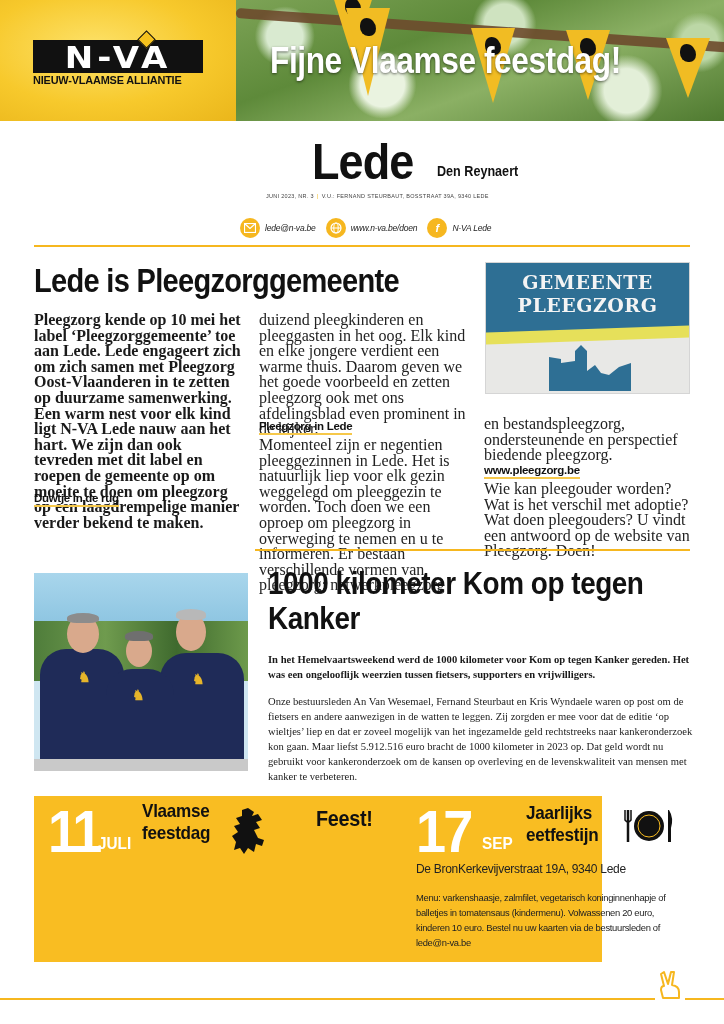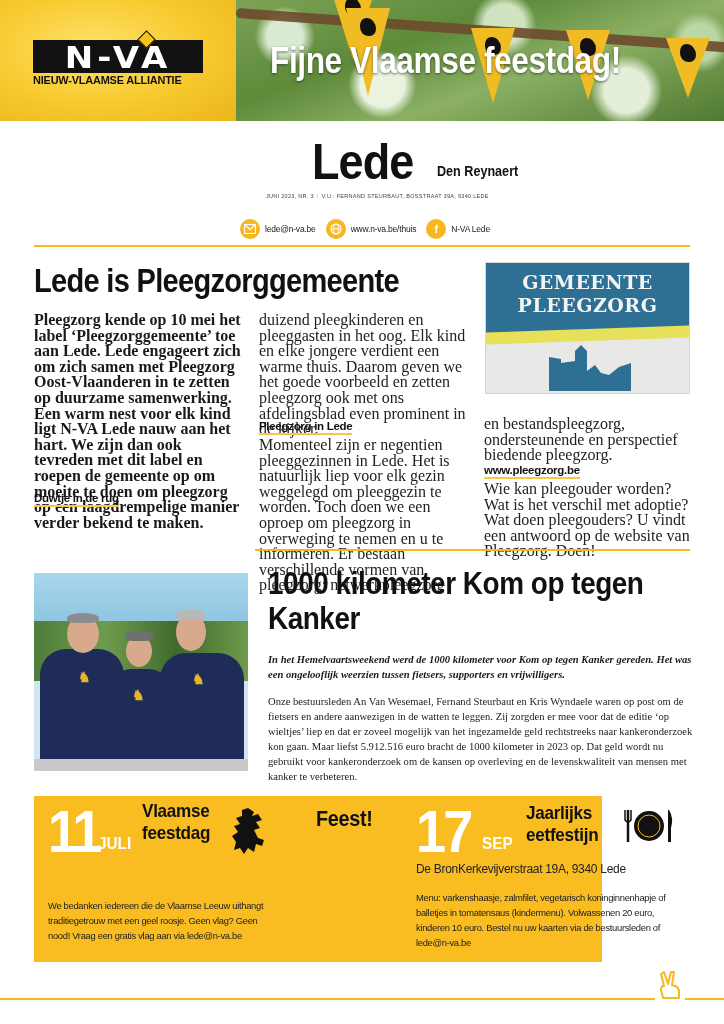--- a/index.html
+++ b/index.html
@@ -29,21 +29,21 @@
   .pennant .lion { position: absolute; top: -62px; left: -8px; width: 16px; height: 18px; background: #111; border-radius: 40% 60% 40% 50%; }
   .banner-title { position: absolute; left: 270px; top: 40px; color: #ffffff; font-weight: 700; font-size: 36px; letter-spacing: -0.5px;
     text-shadow: 0 1px 3px rgba(0,0,0,0.55); transform: scaleX(0.88); transform-origin: left; white-space: nowrap; }
 
   
   .masthead-title { position: absolute; left: 312px; top: 133px; font-size: 50px; font-weight: 700; color: #111; letter-spacing: -1px; transform: scaleX(0.9); transform-origin: left; }
   .masthead-sub { position: absolute; left: 437px; top: 163px; font-size: 14px; font-weight: 700; color: #111; transform: scaleX(0.9); transform-origin: left; }
   .meta-line { position: absolute; left: 266px; top: 193px; font-size: 5.5px; color: #444; letter-spacing: 0.3px; white-space: nowrap; }
   .meta-sep { color: #f0b91c; margin: 0 3px; }
 
-  .contacts { position: absolute; left: 240px; top: 217px; height: 22px; display: flex; align-items: flex-end; gap: 6px; }
+  .contacts { position: absolute; left: 240px; top: 217px; height: 22px; display: flex; align-items: center; gap: 6px; font-style: italic; }
   .contact-item { display: flex; align-items: center; gap: 5px; margin-right: 4px; }
   .contact-icon { width: 20px; height: 20px; border-radius: 50%; background: #f6b71f; display: flex; align-items: center; justify-content: center; color: #fff; font-size: 11px; font-weight: 700; }
   .contact-label { font-size: 8.5px; color: #222; letter-spacing: -0.2px; }
 
   .hr-yellow { position: absolute; height: 2px; background: #f6b71f; }
 
   
   .a1-title { position: absolute; left: 34px; top: 262px; font-size: 33px; font-weight: 700; color: #111; letter-spacing: -0.8px; transform: scaleX(0.88); transform-origin: left; white-space: nowrap; }
   .col { position: absolute; font-family: "Liberation Serif", serif; font-size: 16px; line-height: 15.6px; color: #222; }
   .col.bold { font-weight: 700; color: #1a1a1a; }
@@ -129,21 +129,21 @@
     <span class="contact-label">lede@n-va.be</span>
   </div>
   <div class="contact-item">
     <span class="contact-icon">
       <svg width="12" height="12" viewBox="0 0 12 12">
           <circle cx="6" cy="6" r="5" fill="none" stroke="#fff" stroke-width="1.2"></circle>
           <ellipse cx="6" cy="6" rx="2.2" ry="5" fill="none" stroke="#fff" stroke-width="1"></ellipse>
           <line x1="1" y1="6" x2="11" y2="6" stroke="#fff" stroke-width="1"></line>
         </svg>
     </span>
-    <span class="contact-label">www.n-va.be/thuis</span>
+    <span class="contact-label">www.n-va.be/doen</span>
   </div>
   <div class="contact-item">
     <span class="contact-icon">f</span>
     <span class="contact-label">N-VA Lede</span>
   </div>
 </div>
 
 <div class="hr-yellow" style="left:34px; top:245px; width:656px;"></div>
 
 <div class="a1-title">Lede is Pleegzorggemeente</div>
@@ -194,36 +194,35 @@
   <div class="shirt-logo" style="left:158px; top:98px;">♞</div>
 
   <div class="person" style="left:72px; top:96px; width:68px; height:102px;"></div>
   <div class="head" style="left:92px; top:62px; width:26px; height:32px;"></div>
   <div class="hair" style="left:91px; top:58px; width:28px; height:10px; background:#6f6f6f;"></div>
   <div class="shirt-logo" style="left:98px; top:114px;">♞</div>
   <div class="photo2-rail"></div>
 </div>
 
 <div class="a2-title">1000 kilometer Kom op tegen Kanker</div>
-<div class="col bold" style="left:268px; top:652px; width:425px; font-size:10.6px; line-height:15px;font-style:italic;">In het Hemelvaartsweekend werd de 1000 kilometer voor Kom op tegen Kanker gereden. Het was een ongelooflijk weerzien tussen fietsers, supporters en vrijwilligers.</div>
+<div class="col bold" style="left:268px; top:652px; width:425px; font-size:10.6px; line-height:15px;">In het Hemelvaartsweekend werd de 1000 kilometer voor Kom op tegen Kanker gereden. Het was een ongelooflijk weerzien tussen fietsers, supporters en vrijwilligers.</div>
 <div class="col" style="left:268px; top:694px; width:430px; font-size:10.6px; line-height:15px;">Onze bestuursleden An Van Wesemael, Fernand Steurbaut en Kris Wyndaele waren op post om de fietsers en andere aanwezigen in de watten te leggen. Zij zorgden er mee voor dat de editie ‘op wieltjes’ liep en dat er zoveel mogelijk van het ingezamelde geld rechtstreeks naar kankeronderzoek kon gaan. Maar liefst 5.912.516 euro bracht de 1000 kilometer in 2023 op. Dat geld wordt nu gebruikt voor kankeronderzoek om de kansen op overleving en de levenskwaliteit van mensen met kanker te verbeteren.</div>
 
 <div class="event-band">
 
   <div class="ev-num" style="left:14px; top:6px;">11</div>
   <div class="ev-month" style="left:64px; top:38px;">JULI</div>
   <div class="ev-title" style="left:108px; top:4px;">
     <div>Vlaamse</div>
     <div>feestdag</div>
   </div>
   <svg class="lion-icon" style="left:198px; top:12px;" width="34" height="46" viewBox="0 0 34 46">
     <path d="M10 2 L16 0 L22 4 L20 8 L26 6 L30 12 L24 14 L28 20 L22 22 L26 30 L32 32 L30 38 L24 36 L22 44 L16 40 L12 46 L8 40 L2 42 L4 34 L0 28 L6 24 L2 18 L8 16 L4 10 L10 8 Z" fill="#111"></path>
   </svg>
   <div class="ev-title" style="left:282px; top:12px; font-size:22px;">Feest!</div>
-  <div class="ev-text" style="left:14px; top:102px; width:230px;">We bedanken iedereen die de Vlaamse Leeuw uithangt traditiegetrouw met een geel roosje. Geen vlag? Geen nood! Vraag een gratis vlag aan via lede@n-va.be</div>
 
   <div class="ev-num" style="left:382px; top:6px;">17</div>
   <div class="ev-month" style="left:448px; top:38px;">SEP</div>
   <div class="ev-title" style="left:492px; top:6px;">
     <div>Jaarlijks</div>
     <div>eetfestijn</div>
   </div>
   <svg class="plate-icon" style="left:590px; top:12px;" width="50" height="36" viewBox="0 0 50 36">
     <line x1="4" y1="2" x2="4" y2="34" stroke="#111" stroke-width="2.5"></line>
     <path d="M1 2 L1 12 Q4 16 7 12 L7 2" fill="none" stroke="#111" stroke-width="1.5"></path>

